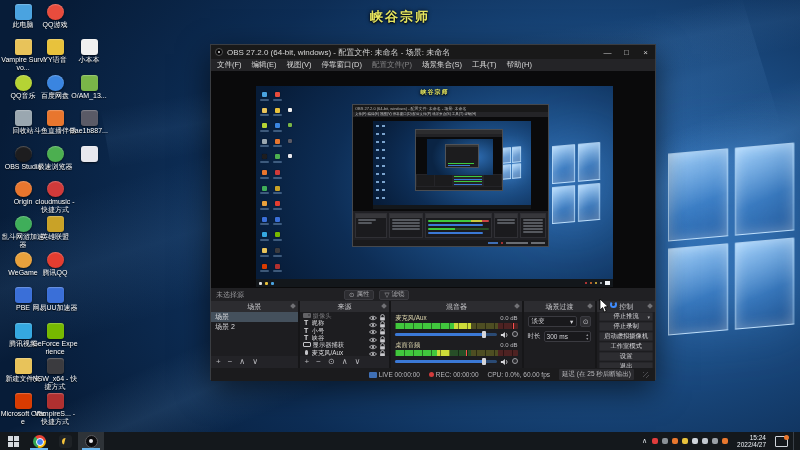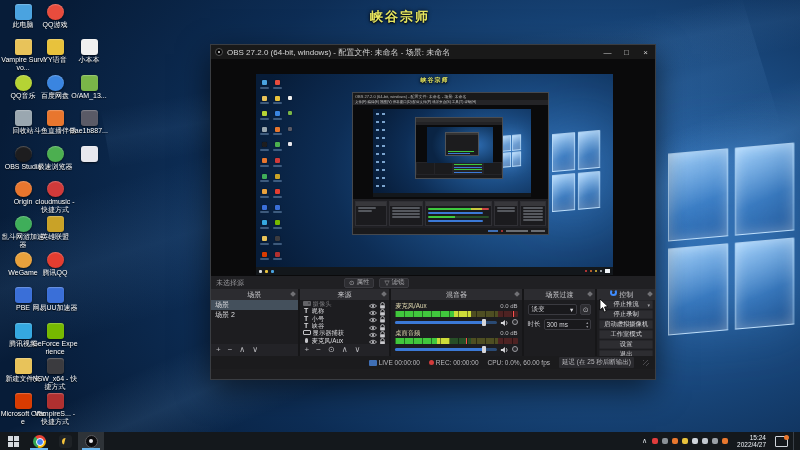--- a/index.html
+++ b/index.html
@@ -319,20 +319,30 @@
       </div>
     </div>
 
   <div class="obs">
     <div class="obs-titlebar">
       <div class="obs-logo"></div>
       <div class="obs-title">OBS 27.2.0 (64-bit, windows) - 配置文件: 未命名 - 场景: 未命名</div>
       <div class="win-btn">—</div>
       <div class="win-btn">□</div>
       <div class="win-btn">×</div>
+    </div>
+    <div class="obs-menubar">
+      <span>文件(F)</span>
+      <span>编辑(E)</span>
+      <span>视图(V)</span>
+      <span>停靠窗口(D)</span>
+      <span>配置文件(P)</span>
+      <span>场景集合(S)</span>
+      <span>工具(T)</span>
+      <span>帮助(H)</span>
     </div>
 
     <div class="obs-preview">
 
       <div class="cap1">
         <div class="overlay-title">峡谷宗师</div>
         <div id="mini-icons">
             <div class="mini-dot" style="left: 6px; top: 6px; width: 5px; height: 5px; background: rgb(74, 163, 224);"></div>
             <div class="mini-lbl" style="left: 4px; top: 12.5px; width: 9px;"></div>
             <div class="mini-dot" style="left: 6px; top: 21.6px; width: 5px; height: 5px; background: rgb(232, 195, 90);"></div>

